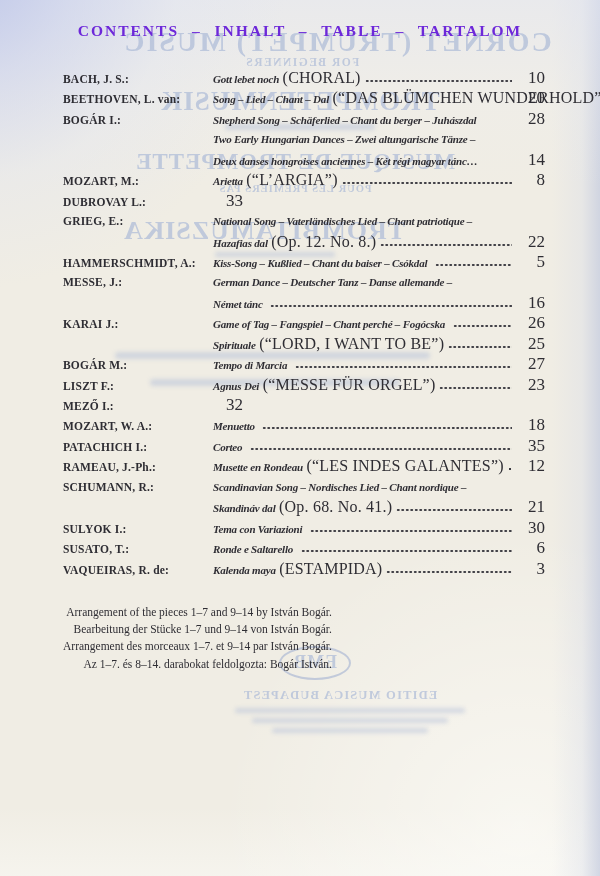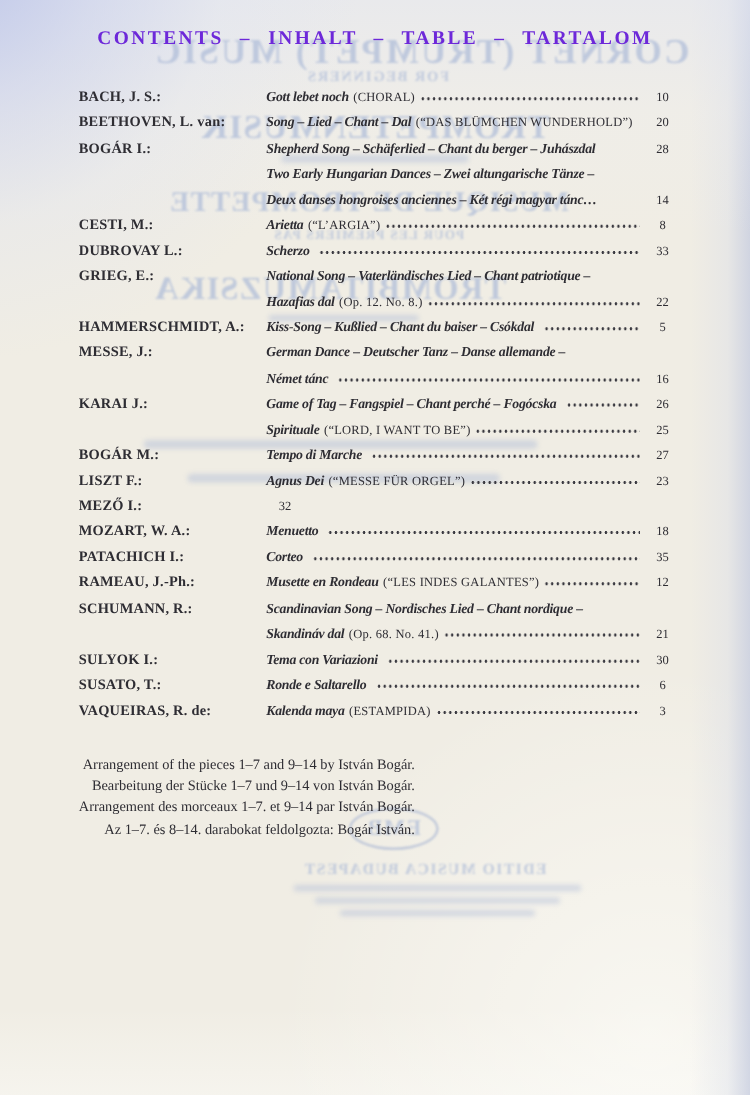--- a/index.html
+++ b/index.html
@@ -50,29 +50,29 @@
   .toc-row{display:flex;align-items:baseline;height:20.45px;line-height:20.45px;}
   .composer{
     width:150px;flex-shrink:0;font-weight:bold;font-size:11.5px;letter-spacing:0.2px;
     white-space:nowrap;
   }
   .title-cell{flex:1;min-width:0;display:flex;align-items:baseline;}
   .title-text{
     font-style:italic;font-weight:bold;font-size:11px;letter-spacing:-0.2px;
     white-space:pre;
   }
-  .title-note{font-size:10px;letter-spacing:0.2px;white-space:pre;margin-left:1px;}
+  .title-note{font-size:16px;letter-spacing:0.2px;white-space:pre;margin-left:1px;}
   .dot-leader{
     flex:1 1 auto;min-width:2px;height:4px;margin:0 3px 0 4px;
     background-image:radial-gradient(circle, #3a3940 1px, rgba(0,0,0,0) 1.2px);
     background-size:4.5px 4px;background-repeat:repeat-x;background-position:left bottom;
   }
   .toc-row.no-dots .dot-leader{background-image:none;}
   .toc-row.no-page .dot-leader,.toc-row.no-page .page-num{visibility:hidden;}
-  .page-num{width:30px;flex-shrink:0;text-align:center;font-size:10px;}
+  .page-num{width:30px;flex-shrink:0;text-align:right;font-size:17px;}
 
   
   .footer{position:absolute;left:63px;top:604px;color:#2e2d33;font-size:11.5px;line-height:17.2px;text-align:right;}
 </style>
 </head>
 <body>
 
 <div class="page">
 
   <div class="bleed">
@@ -135,35 +135,30 @@
       <div class="toc-row no-dots">
     <span class="composer"></span>
     <span class="title-cell">
       <span class="title-text">Deux danses hongroises anciennes – Két régi magyar tánc…</span>
       <span class="title-note"></span>
       <span class="dot-leader"></span>
     </span>
     <span class="page-num">14</span>
   </div>
       <div class="toc-row">
-    <span class="composer">CESTI, M.:</span>
+    <span class="composer">MOZART, M.:</span>
     <span class="title-cell">
       <span class="title-text">Arietta </span>
       <span class="title-note">(“L’ARGIA”)</span>
       <span class="dot-leader"></span>
     </span>
     <span class="page-num">8</span>
   </div>
       <div class="toc-row">
     <span class="composer">DUBROVAY L.:</span>
-    <span class="title-cell">
-      <span class="title-text">Scherzo </span>
-      <span class="title-note"></span>
-      <span class="dot-leader"></span>
-    </span>
     <span class="page-num">33</span>
   </div>
       <div class="toc-row no-page no-dots">
     <span class="composer">GRIEG, E.:</span>
     <span class="title-cell">
       <span class="title-text">National Song – Vaterländisches Lied – Chant patriotique –</span>
       <span class="title-note"></span>
       <span class="dot-leader"></span>
     </span>
     <span class="page-num"></span>
@@ -218,21 +213,21 @@
     <span class="title-cell">
       <span class="title-text">Spirituale </span>
       <span class="title-note">(“LORD, I WANT TO BE”)</span>
       <span class="dot-leader"></span>
     </span>
     <span class="page-num">25</span>
   </div>
       <div class="toc-row">
     <span class="composer">BOGÁR M.:</span>
     <span class="title-cell">
-      <span class="title-text">Tempo di Marche </span>
+      <span class="title-text">Tempo di Marcia </span>
       <span class="title-note"></span>
       <span class="dot-leader"></span>
     </span>
     <span class="page-num">27</span>
   </div>
       <div class="toc-row">
     <span class="composer">LISZT F.:</span>
     <span class="title-cell">
       <span class="title-text">Agnus Dei </span>
       <span class="title-note">(“MESSE FÜR ORGEL”)</span>

